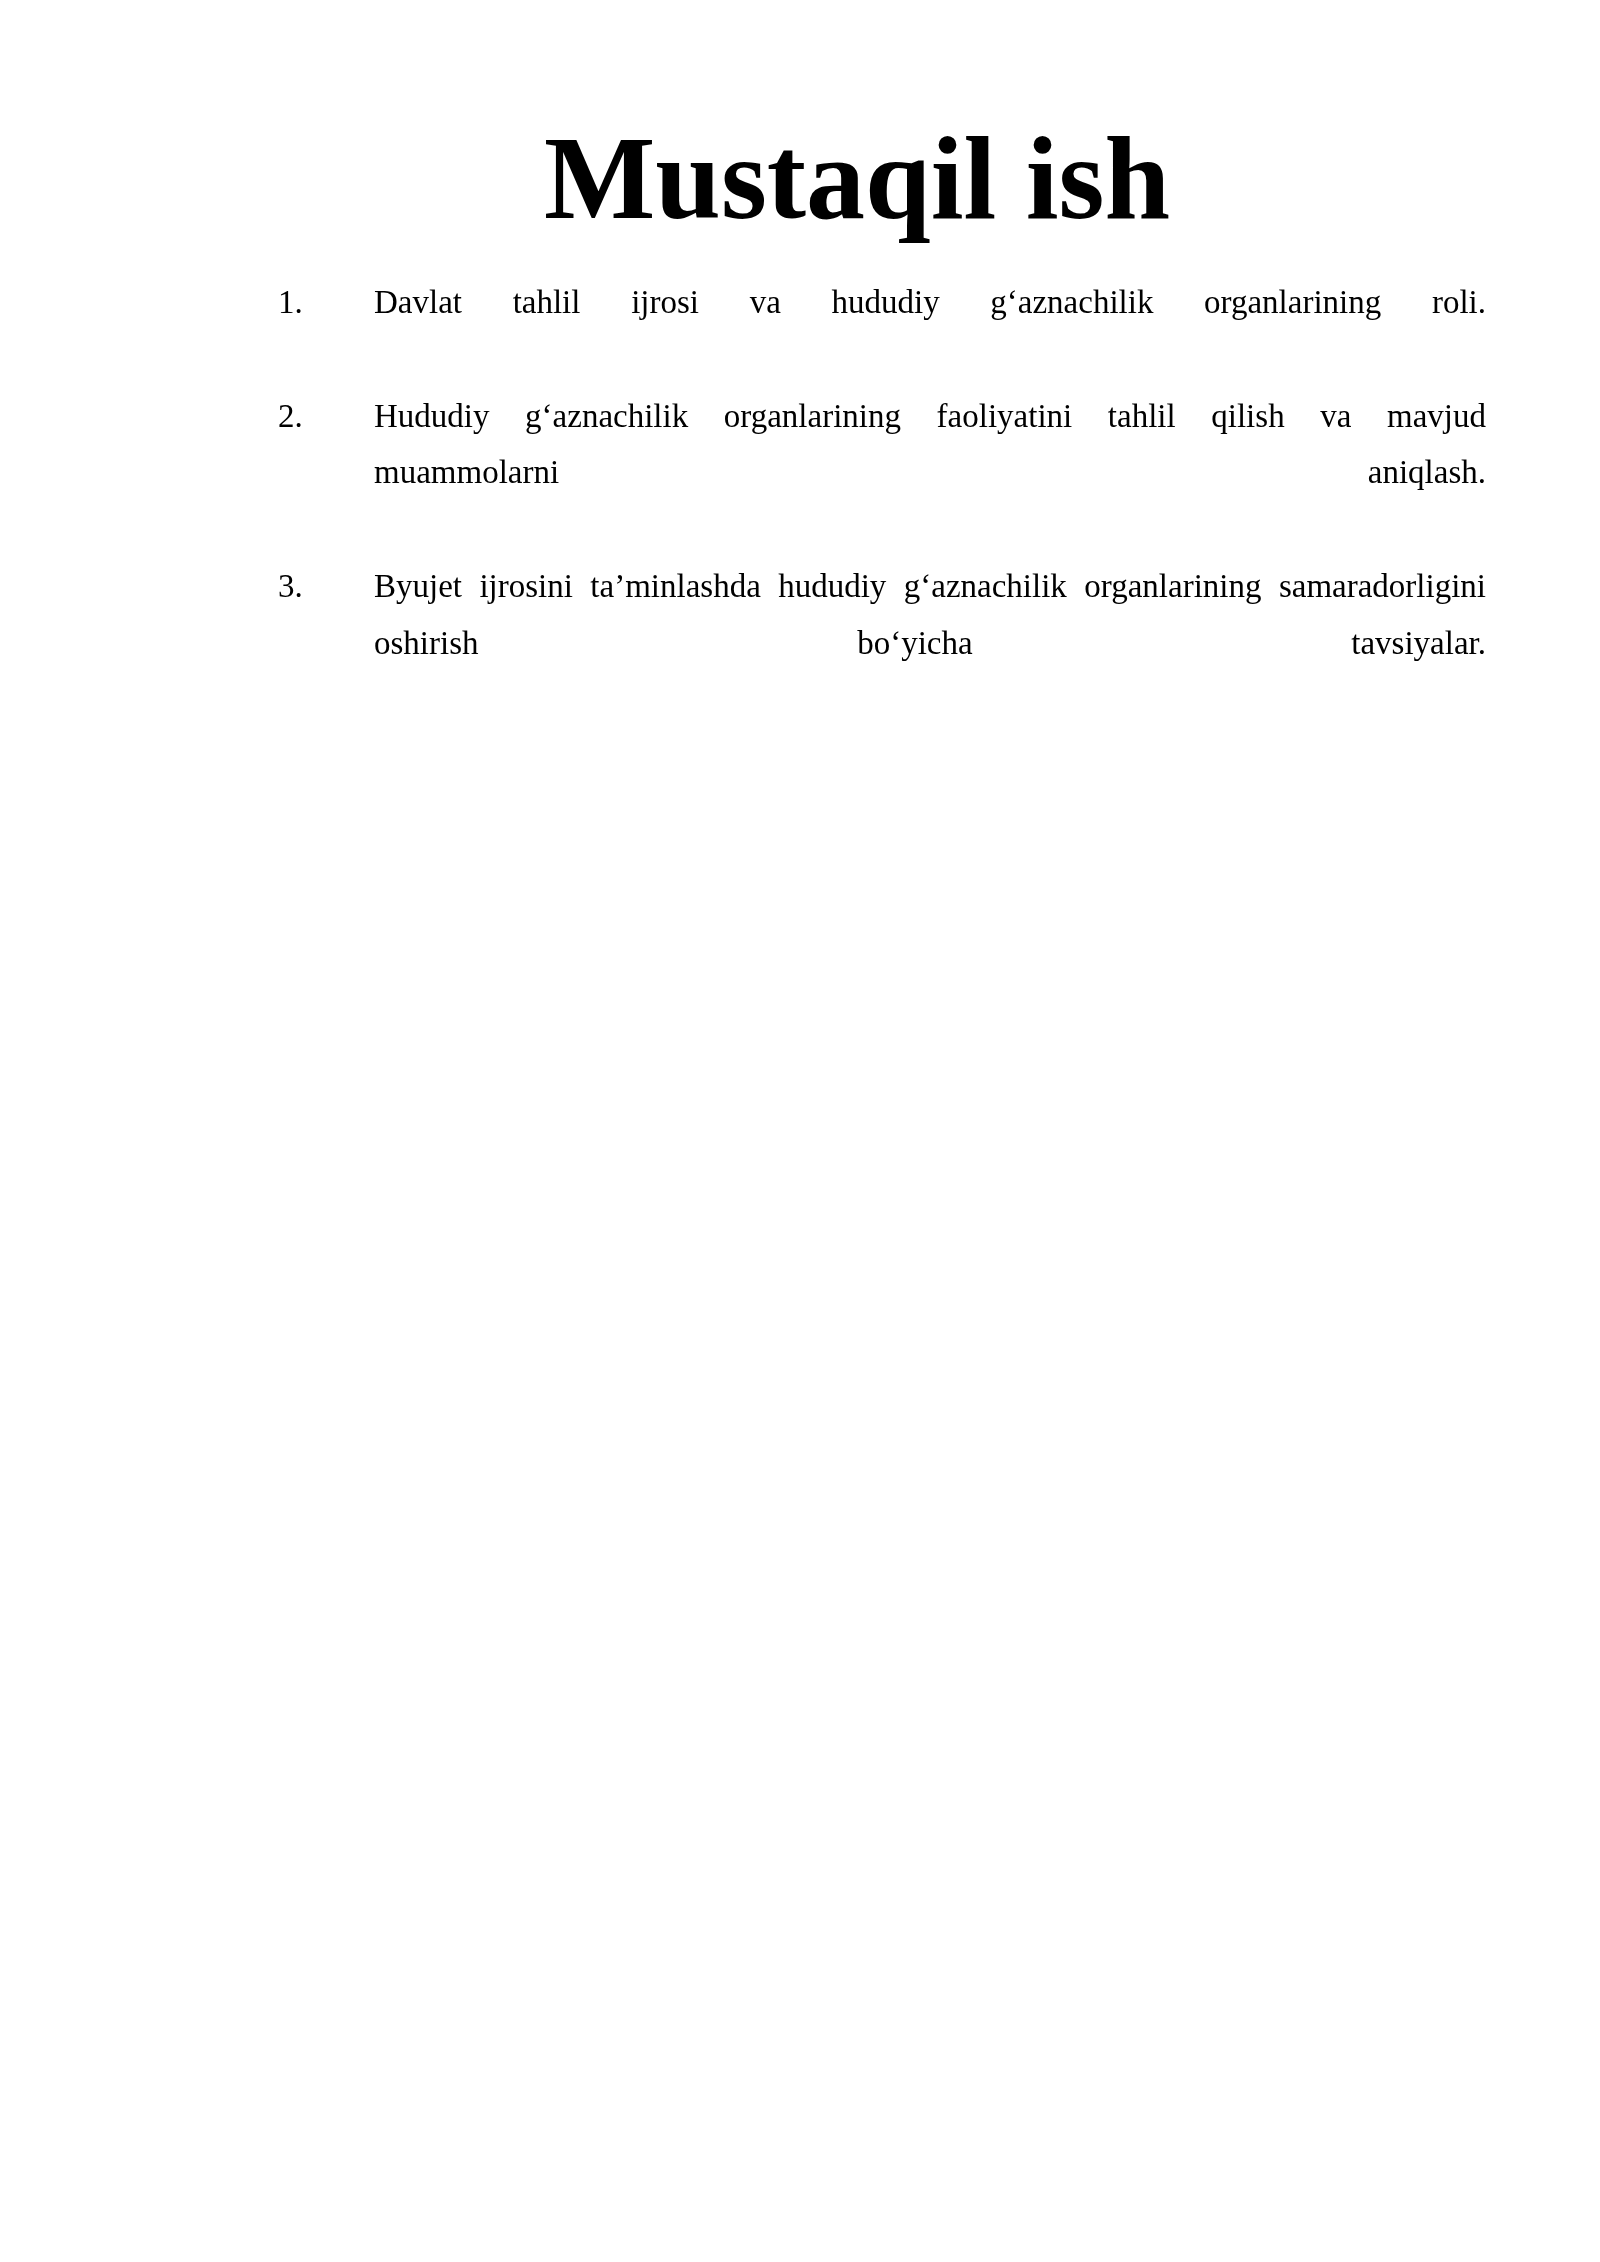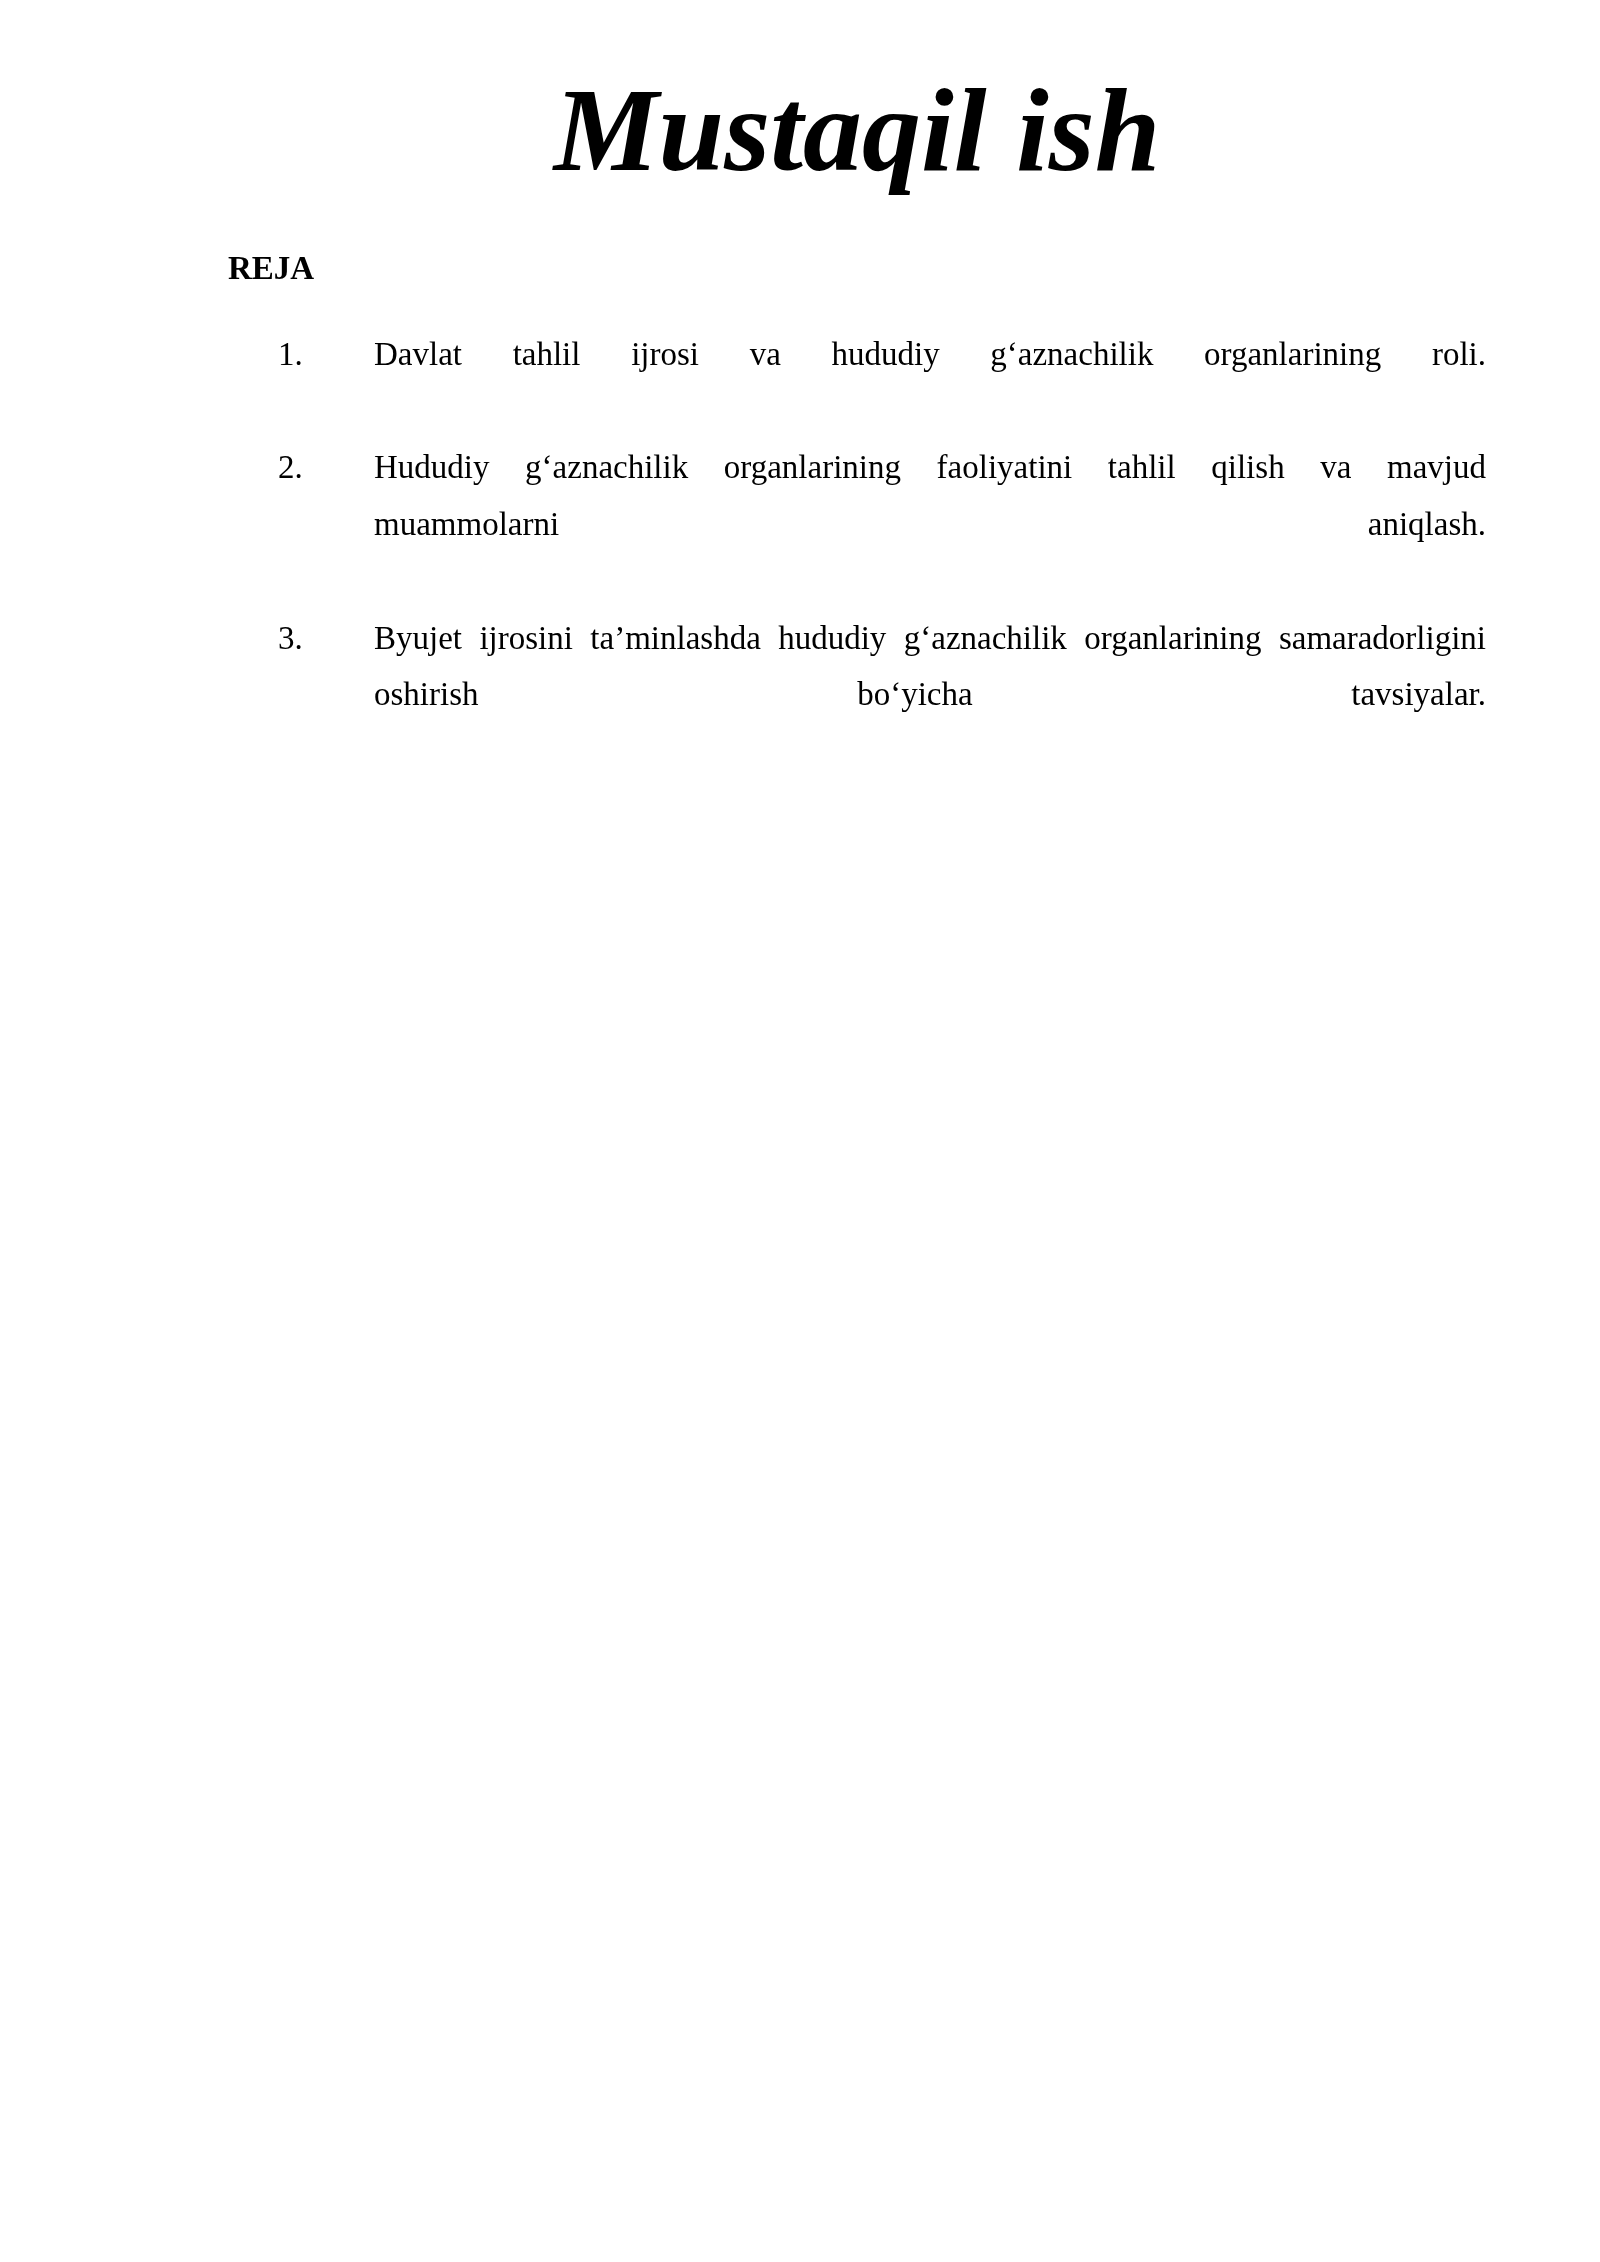--- a/index.html
+++ b/index.html
@@ -31,26 +31,25 @@
     position: absolute;
     left: 228px;
     top: 0;
     width: 1258px;   
   }
 
   
   .doc-title {
     font-size: 118px;
     font-weight: bold;
-    font-style: italic;
     text-align: center;
     line-height: 1.0;
     letter-spacing: 0px;
     margin: 0;
-    padding-top: 72px;
+    padding-top: 120px;
     white-space: nowrap;
   }
 
   
   .subtitle {
     margin: 0;
     padding-top: 104px;
     font-size: 41px;
     font-style: italic;
     font-weight: normal;
@@ -110,21 +109,20 @@
 </style>
 </head>
 <body style="background: rgb(255, 255, 255); color: rgb(0, 0, 0);">
 
 <div class="page">
   <div class="content">
 
     <h1 class="doc-title">Mustaqil ish</h1>
 
 
-    <p class="heading heading-reja">REJA</p>
 
     <ol class="plan-list">
       <li class="plan-item">
         <span class="marker">1.</span>
         <span class="item-text">Davlat tahlil ijrosi va hududiy g‘aznachilik organlarining roli.</span>
       </li>
       <li class="plan-item">
         <span class="marker">2.</span>
         <span class="item-text">Hududiy g‘aznachilik organlarining faoliyatini tahlil qilish va mavjud muammolarni aniqlash.</span>
       </li>

